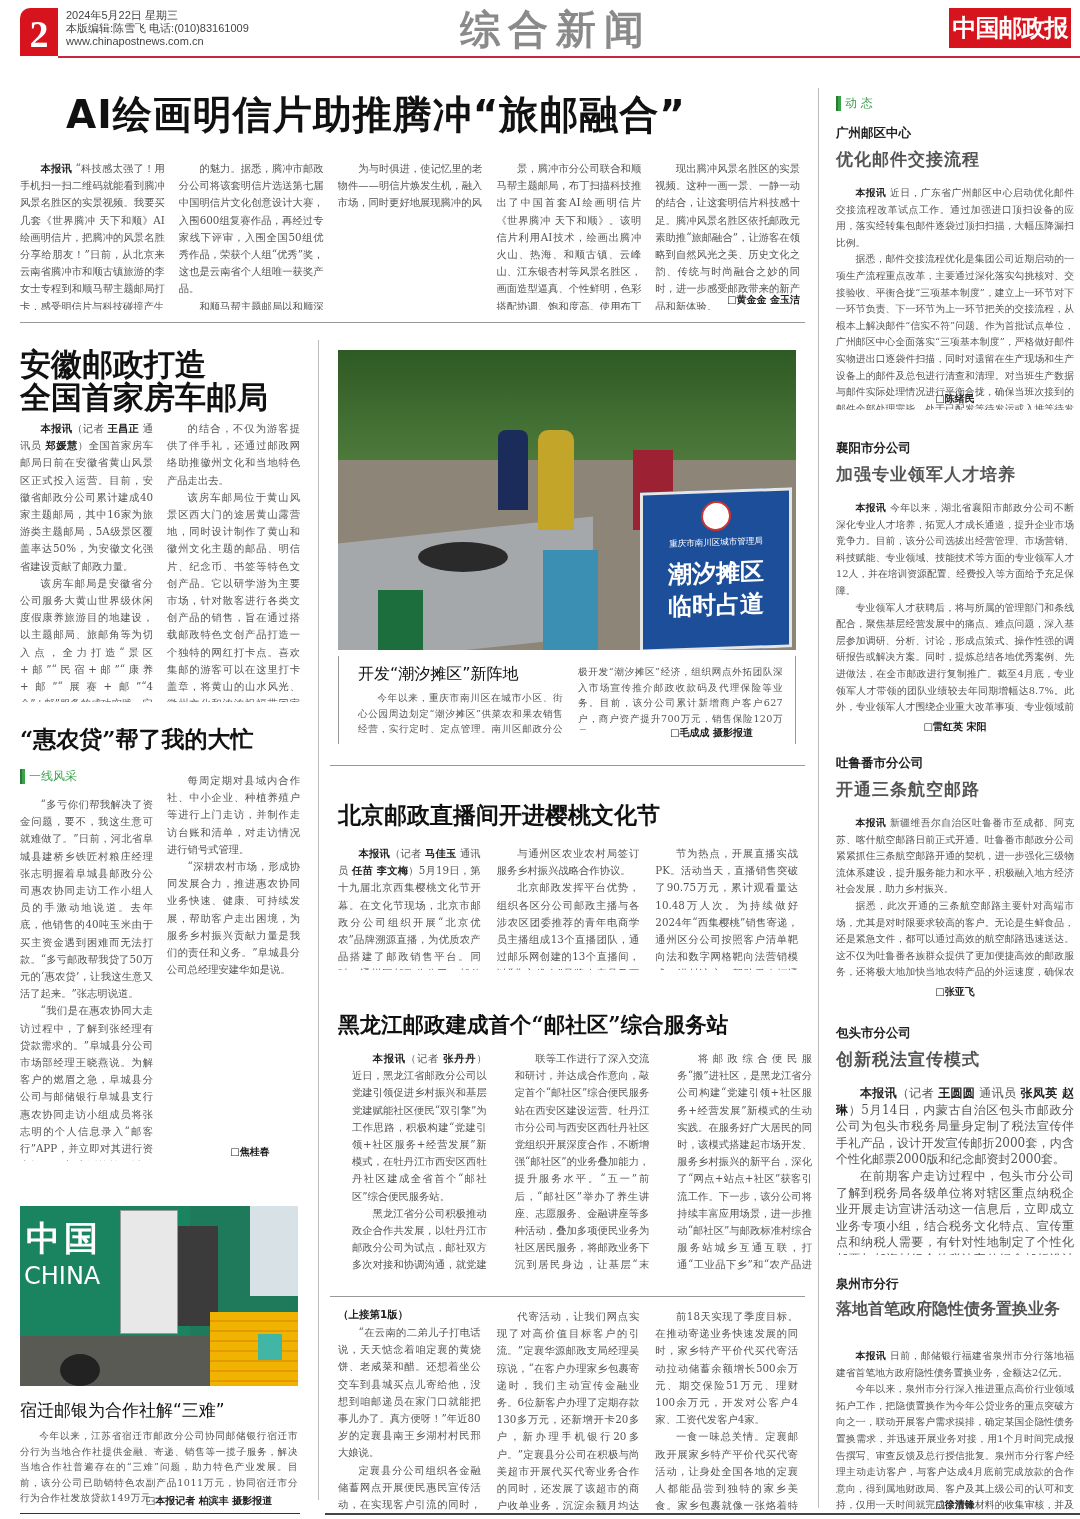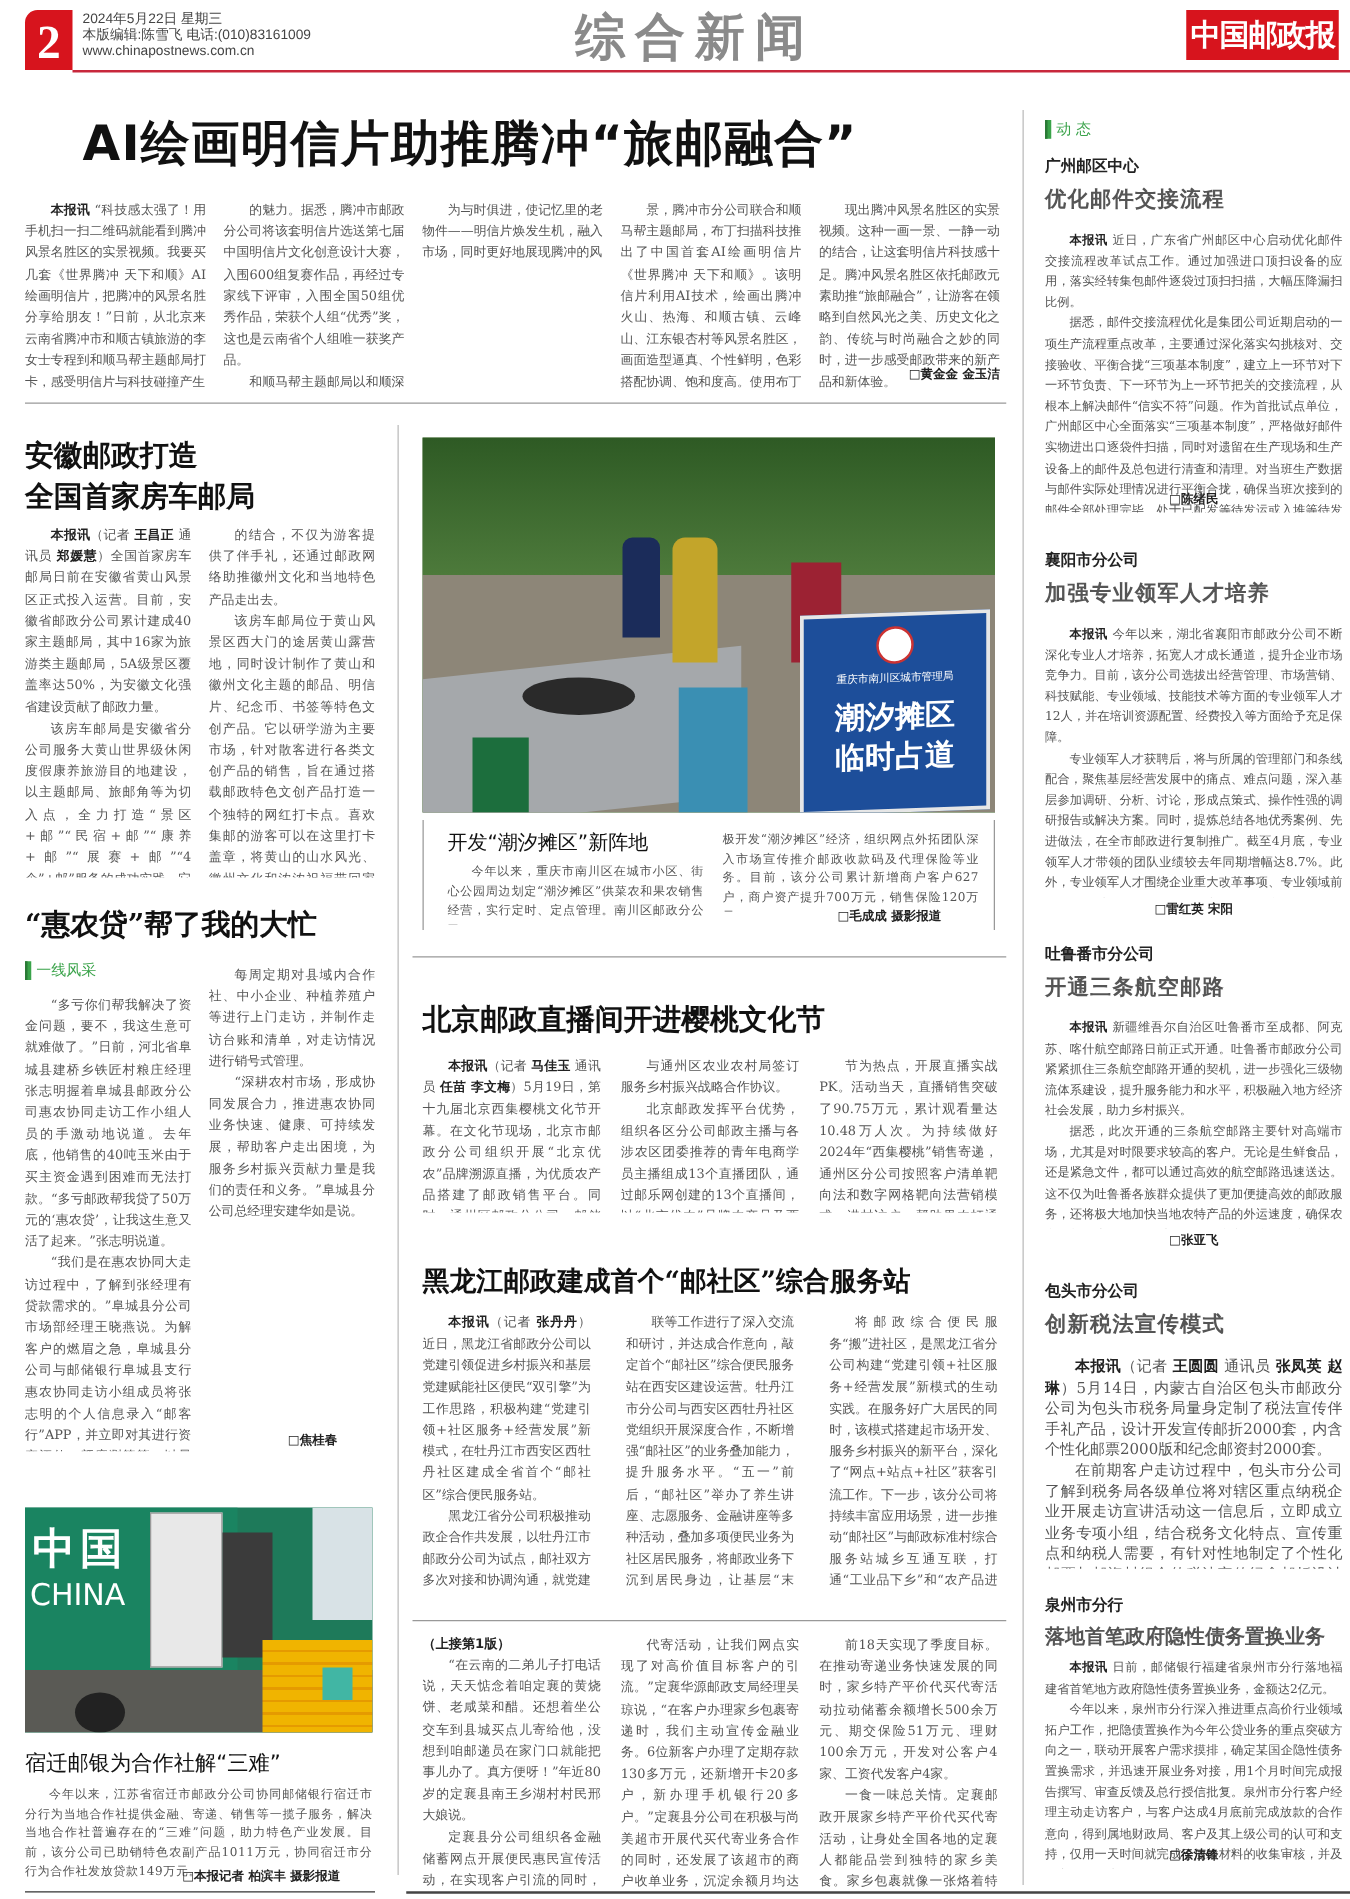--- a/index.html
+++ b/index.html
@@ -59,21 +59,21 @@
     </div>
   <div class="col" style="flex:1;position:relative">
     <div>
         <p>现出腾冲风景名胜区的实景视频。这种一画一景、一静一动的结合，让这套明信片科技感十足。腾冲风景名胜区依托邮政元素助推“旅邮融合”，让游客在领略到自然风光之美、历史文化之韵、传统与时尚融合之妙的同时，进一步感受邮政带来的新产品和新体验。</p>
       </div>
     <div class="byline" style="position:absolute;right:0;bottom:2px">□黄金金  金玉洁</div>
   </div>
 </div>
 <div class="abs hline" style="left:20px;top:322px;width:785px;height:1px;background:#999"></div>
 
-<div class="abs serif-hl" style="left:20px;top:348px;font-size:23px;line-height:33px">
+<div class="abs serif-hl" style="left:20px;top:348px;font-size:31px;line-height:33px">
   <div>安徽邮政打造</div>
   <div>全国首家房车邮局</div>
 </div>
 <div class="abs" style="left:20px;top:420px;width:280px;height:282px;display:flex;gap:14px">
   <div class="col" style="flex:1">
       <p><b class="lead">本报讯</b>（记者 <b class="lead">王昌正</b> 通讯员 <b class="lead">郑媛慧</b>）全国首家房车邮局日前在安徽省黄山风景区正式投入运营。目前，安徽省邮政分公司累计建成40家主题邮局，其中16家为旅游类主题邮局，5A级景区覆盖率达50%，为安徽文化强省建设贡献了邮政力量。</p>
       <p>该房车邮局是安徽省分公司服务大黄山世界级休闲度假康养旅游目的地建设，以主题邮局、旅邮角等为切入点，全力打造“景区+邮”“民宿+邮”“康养+邮”“展赛+邮”“4个”+邮”服务的成功实践。它通过邮政服务和“现代房车+露营文化”</p>
     </div>
   <div class="col" style="flex:1">
       <p>的结合，不仅为游客提供了伴手礼，还通过邮政网络助推徽州文化和当地特色产品走出去。</p>
@@ -155,21 +155,21 @@
   <div class="col" style="flex:1">
       <p>与通州区农业农村局签订服务乡村振兴战略合作协议。</p>
       <p>北京邮政发挥平台优势，组织各区分公司邮政主播与各涉农区团委推荐的青年电商学员主播组成13个直播团队，通过邮乐网创建的13个直播间，以“北京优农”品牌农产品及西集樱桃文化</p>
     </div>
   <div class="col" style="flex:1">
       <p>节为热点，开展直播实战PK。活动当天，直播销售突破了90.75万元，累计观看量达10.48万人次。为持续做好2024年“西集樱桃”销售寄递，通州区分公司按照客户清单靶向法和数字网格靶向法营销模式，进村访户，帮助果农打通产销对接渠道。</p>
     </div>
 </div>
 
 <div class="abs serif-hl" style="left:338px;top:1010px;font-size:21.5px">黑龙江邮政建成首个“邮社区”综合服务站</div>
-<div class="abs" style="left:338px;top:1050px;width:460px;height:220px;display:flex;gap:28px">
+<div class="abs" style="left:352px;top:1050px;width:460px;height:220px;display:flex;gap:28px">
   <div class="col" style="flex:1">
       <p><b class="lead">本报讯</b>（记者 <b class="lead">张丹丹</b>）近日，黑龙江省邮政分公司以党建引领促进乡村振兴和基层党建赋能社区便民“双引擎”为工作思路，积极构建“党建引领+社区服务+经营发展”新模式，在牡丹江市西安区西牡丹社区建成全省首个“邮社区”综合便民服务站。</p>
       <p>黑龙江省分公司积极推动政企合作共发展，以牡丹江市邮政分公司为试点，邮社双方多次对接和协调沟通，就党建联建、邮社项目、标准村建设、城乡互</p>
     </div>
   <div class="col" style="flex:1">
       <p>联等工作进行了深入交流和研讨，并达成合作意向，敲定首个“邮社区”综合便民服务站在西安区建设运营。牡丹江市分公司与西安区西牡丹社区党组织开展深度合作，不断增强“邮社区”的业务叠加能力，提升服务水平。“五一”前后，“邮社区”举办了养生讲座、志愿服务、金融讲座等多种活动，叠加多项便民业务为社区居民服务，将邮政业务下沉到居民身边，让基层“末梢”变“前哨”，成为邮政网点深耕城市市场的前沿阵地。</p>
     </div>
   <div class="col" style="flex:1">
       <p>将邮政综合便民服务“搬”进社区，是黑龙江省分公司构建“党建引领+社区服务+经营发展”新模式的生动实践。在服务好广大居民的同时，该模式搭建起市场开发、服务乡村振兴的新平台，深化了“网点+站点+社区”获客引流工作。下一步，该分公司将持续丰富应用场景，进一步推动“邮社区”与邮政标准村综合服务站城乡互通互联，打通“工业品下乡”和“农产品进城”双向流通渠道，搭建城市与乡村互通对接的新平台。</p>
     </div>
@@ -232,18 +232,18 @@
   <div class="sidebar-hl" style="margin-top:6px">创新税法宣传模式</div>
   <div class="col" style="margin-top:14px;height:170px;font-size:12px;line-height:16.6px">
       <p><b class="lead">本报讯</b>（记者 <b class="lead">王圆圆</b> 通讯员 <b class="lead">张凤英 赵琳</b>）5月14日，内蒙古自治区包头市邮政分公司为包头市税务局量身定制了税法宣传伴手礼产品，设计开发宣传邮折2000套，内含个性化邮票2000版和纪念邮资封2000套。</p>
       <p>在前期客户走访过程中，包头市分公司了解到税务局各级单位将对辖区重点纳税企业开展走访宣讲活动这一信息后，立即成立业务专项小组，结合税务文化特点、宣传重点和纳税人需要，有针对性地制定了个性化邮票与邮资封组合的税法宣传纪念邮折设计方案，并就产品内容、设计细节等多次与税务部门沟通，最终使邮折成为税法宣传伴手礼。</p>
     </div>
 </div>
 
 <div class="abs" style="left:836px;top:1276px;width:238px">
   <div class="sidebar-sub">泉州市分行</div>
   <div class="sidebar-hl" style="margin-top:6px;font-size:16px;letter-spacing:0">落地首笔政府隐性债务置换业务</div>
-  <div class="col" style="margin-top:7px;height:168px;font-size:9.8px;line-height:16.6px">
+  <div class="col" style="margin-top:28px;height:168px;font-size:9.8px;line-height:16.6px">
       <p><b class="lead">本报讯</b> 日前，邮储银行福建省泉州市分行落地福建省首笔地方政府隐性债务置换业务，金额达2亿元。</p>
       <p>今年以来，泉州市分行深入推进重点高价行业领域拓户工作，把隐债置换作为今年公贷业务的重点突破方向之一，联动开展客户需求摸排，确定某国企隐性债务置换需求，并迅速开展业务对接，用1个月时间完成报告撰写、审查反馈及总行授信批复。泉州市分行客户经理主动走访客户，与客户达成4月底前完成放款的合作意向，得到属地财政局、客户及其上级公司的认可和支持，仅用一天时间就完成了放款材料的收集审核，并及时完成放款流程。</p>
     </div>
   <div class="byline" style="margin-top:-18px">□徐清锋</div>
 </div>
 
 </body></html>

